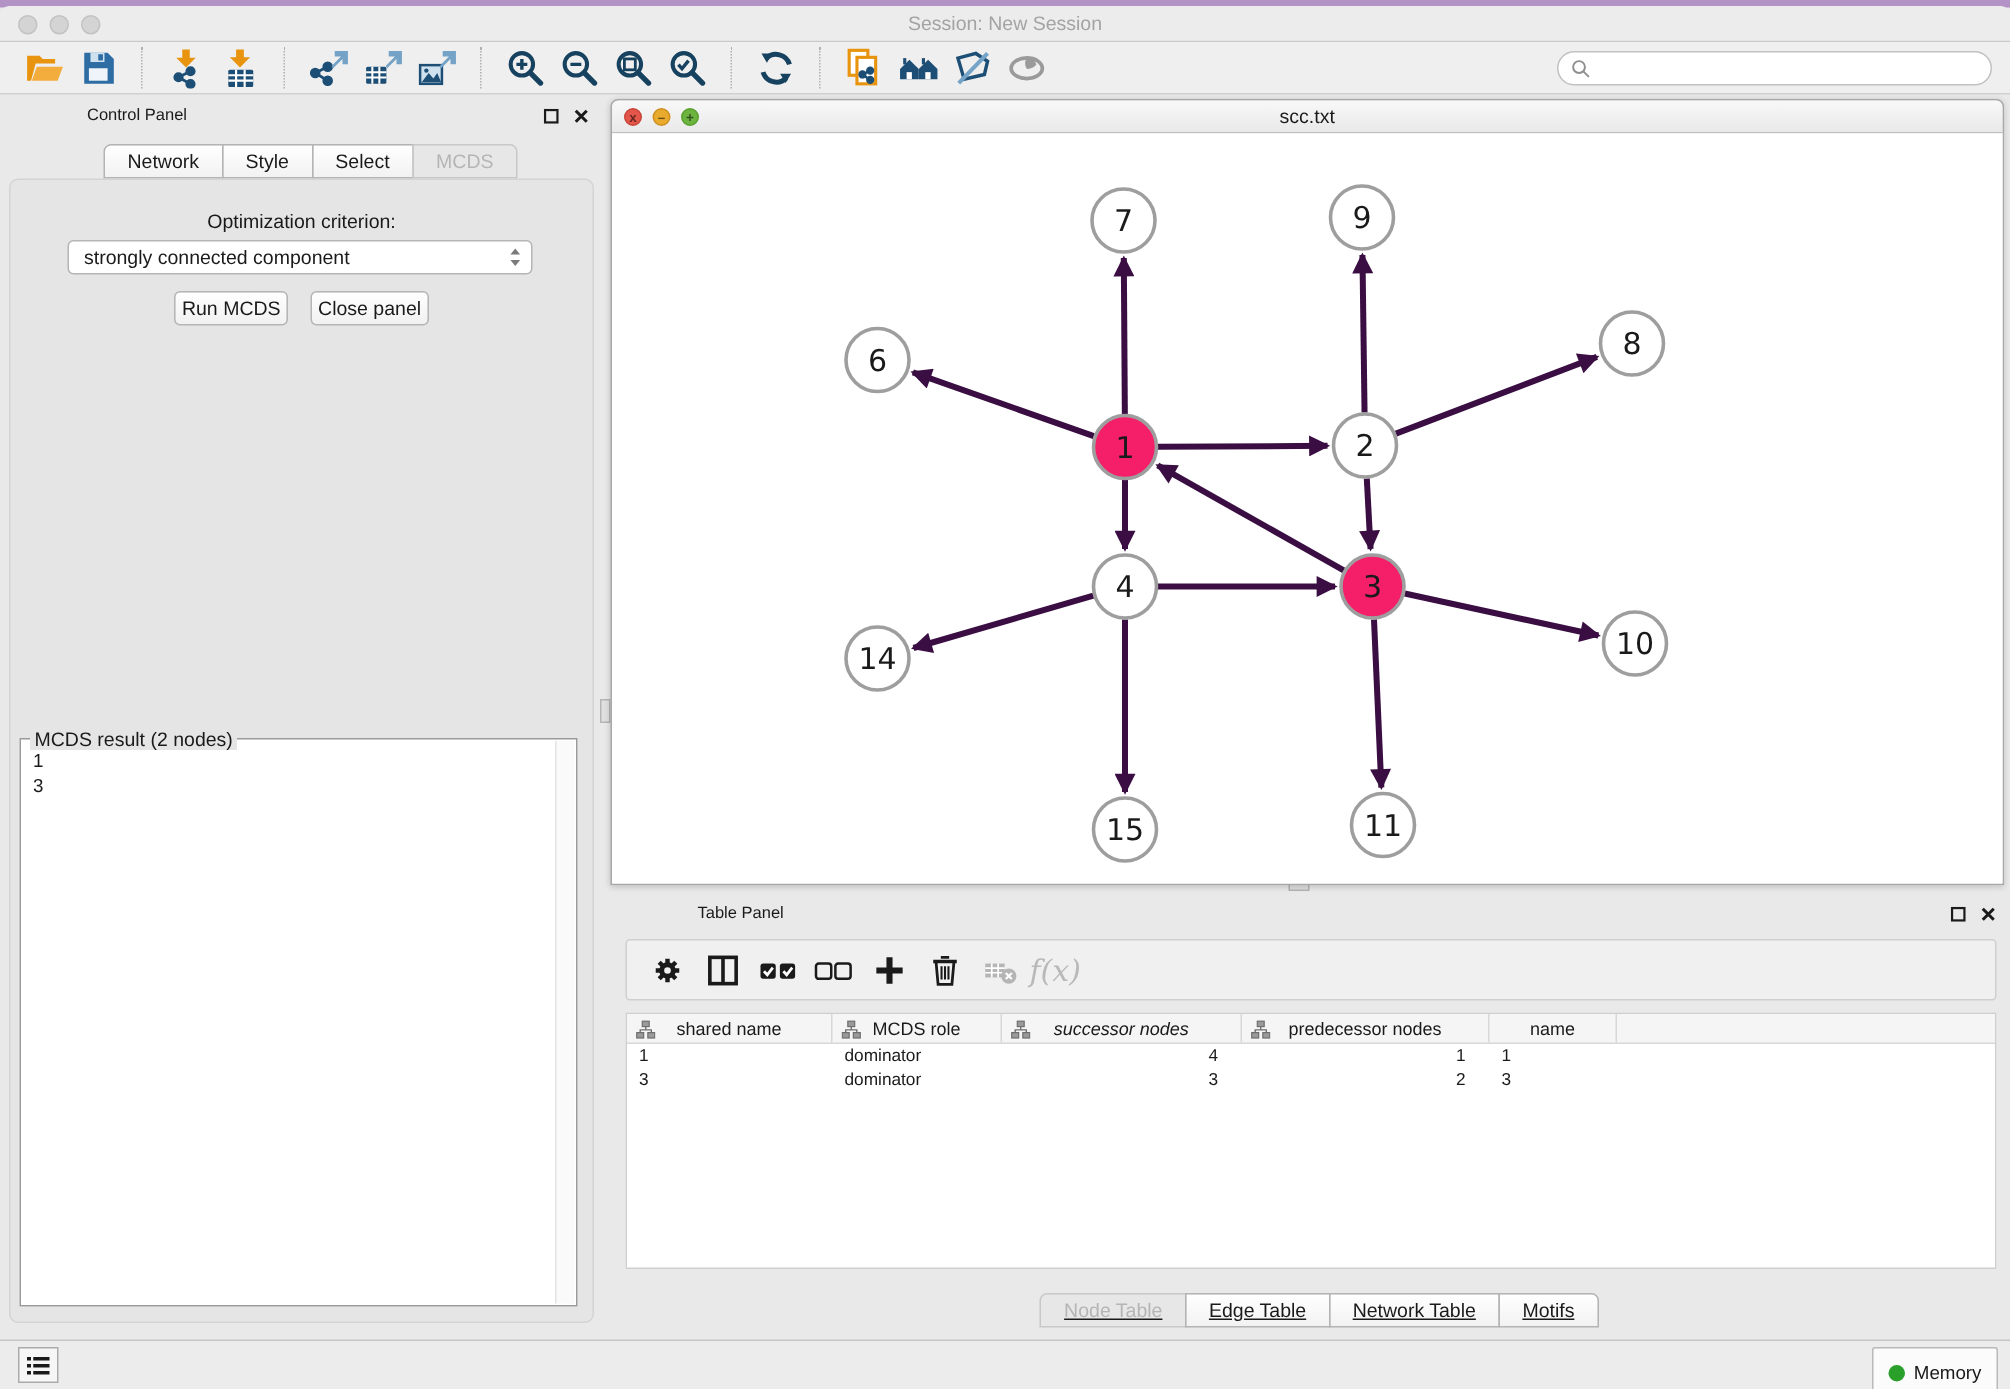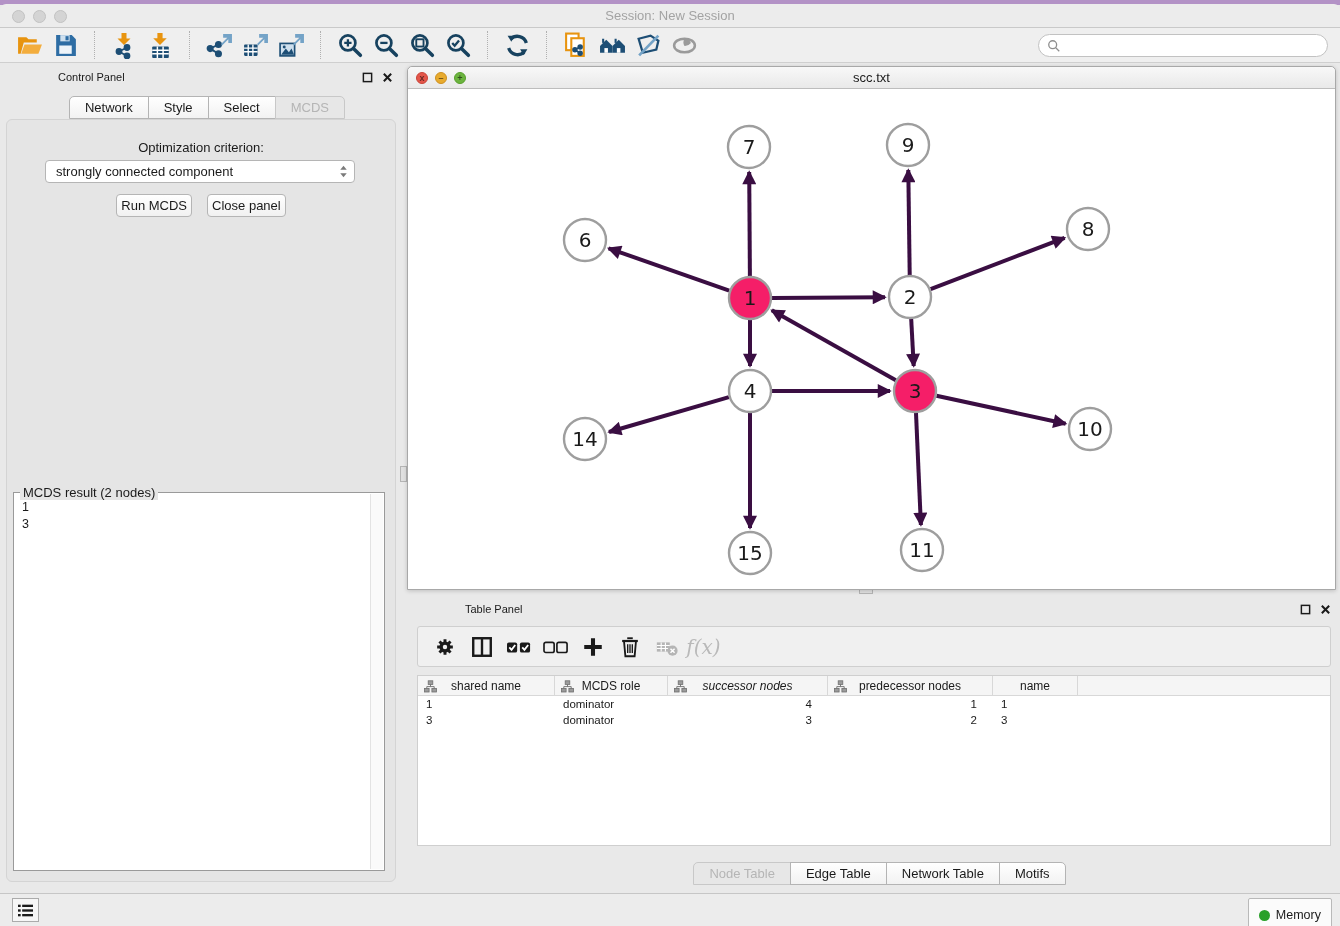--- a/index.html
+++ b/index.html
@@ -544,21 +544,21 @@
         </div>
         <div class="tr">
           <div class="td" style="width: 137px; text-align: left; padding: 0px 0px 0px 8px;">3</div>
           <div class="td" style="width: 113px; text-align: left; padding: 0px 0px 0px 8px;">dominator</div>
           <div class="td" style="width: 160px; text-align: right; padding: 0px 16px 0px 0px;">3</div>
           <div class="td" style="width: 165px; text-align: right; padding: 0px 16px 0px 0px;">2</div>
           <div class="td" style="width: 85px; text-align: left; padding: 0px 0px 0px 8px;">3</div>
         </div>
       </div>
   </div>
-  <div id="tp-tabs" class="tabs-row" style="position:absolute;left:0;right:0;">
+  <div id="tp-tabs" class="tabs-row" style="position:absolute;left:0;right:0;text-decoration:underline;">
       <div class="tab selected">Node Table</div>
       <div class="tab">Edge Table</div>
       <div class="tab">Network Table</div>
       <div class="tab">Motifs</div>
     </div>
 </div>
 
 <div id="statusbar" class="abs">
   <div id="list-button">
     <svg viewBox="0 0 20 18">

